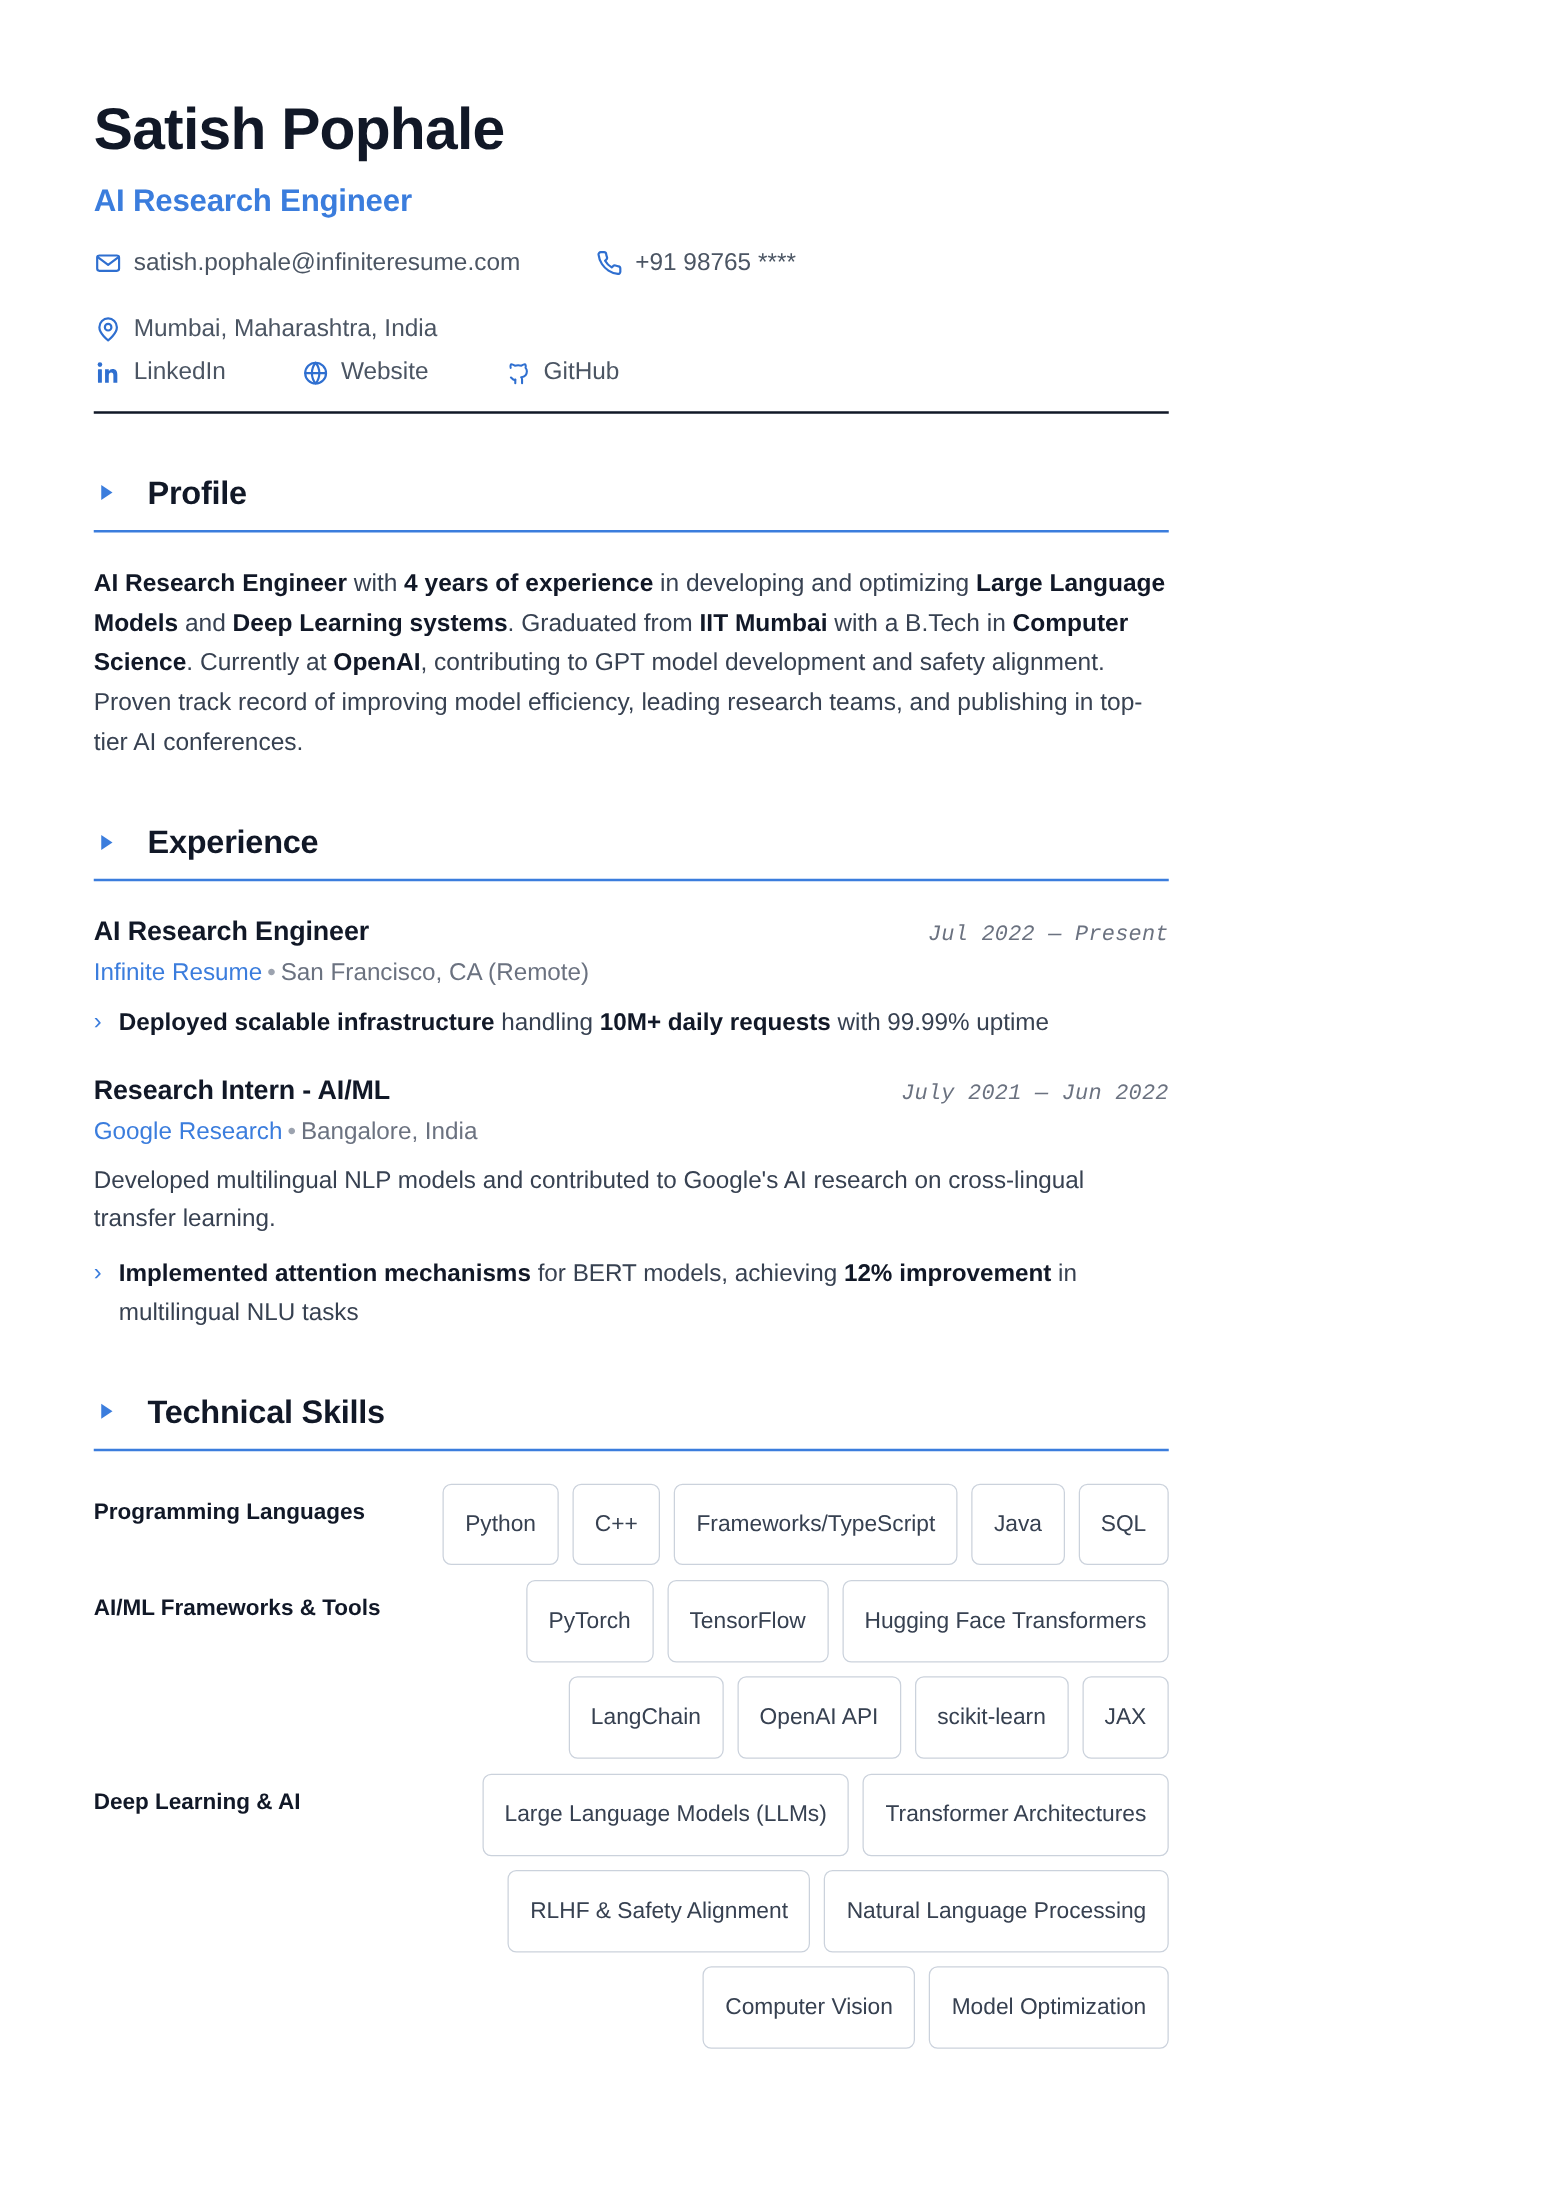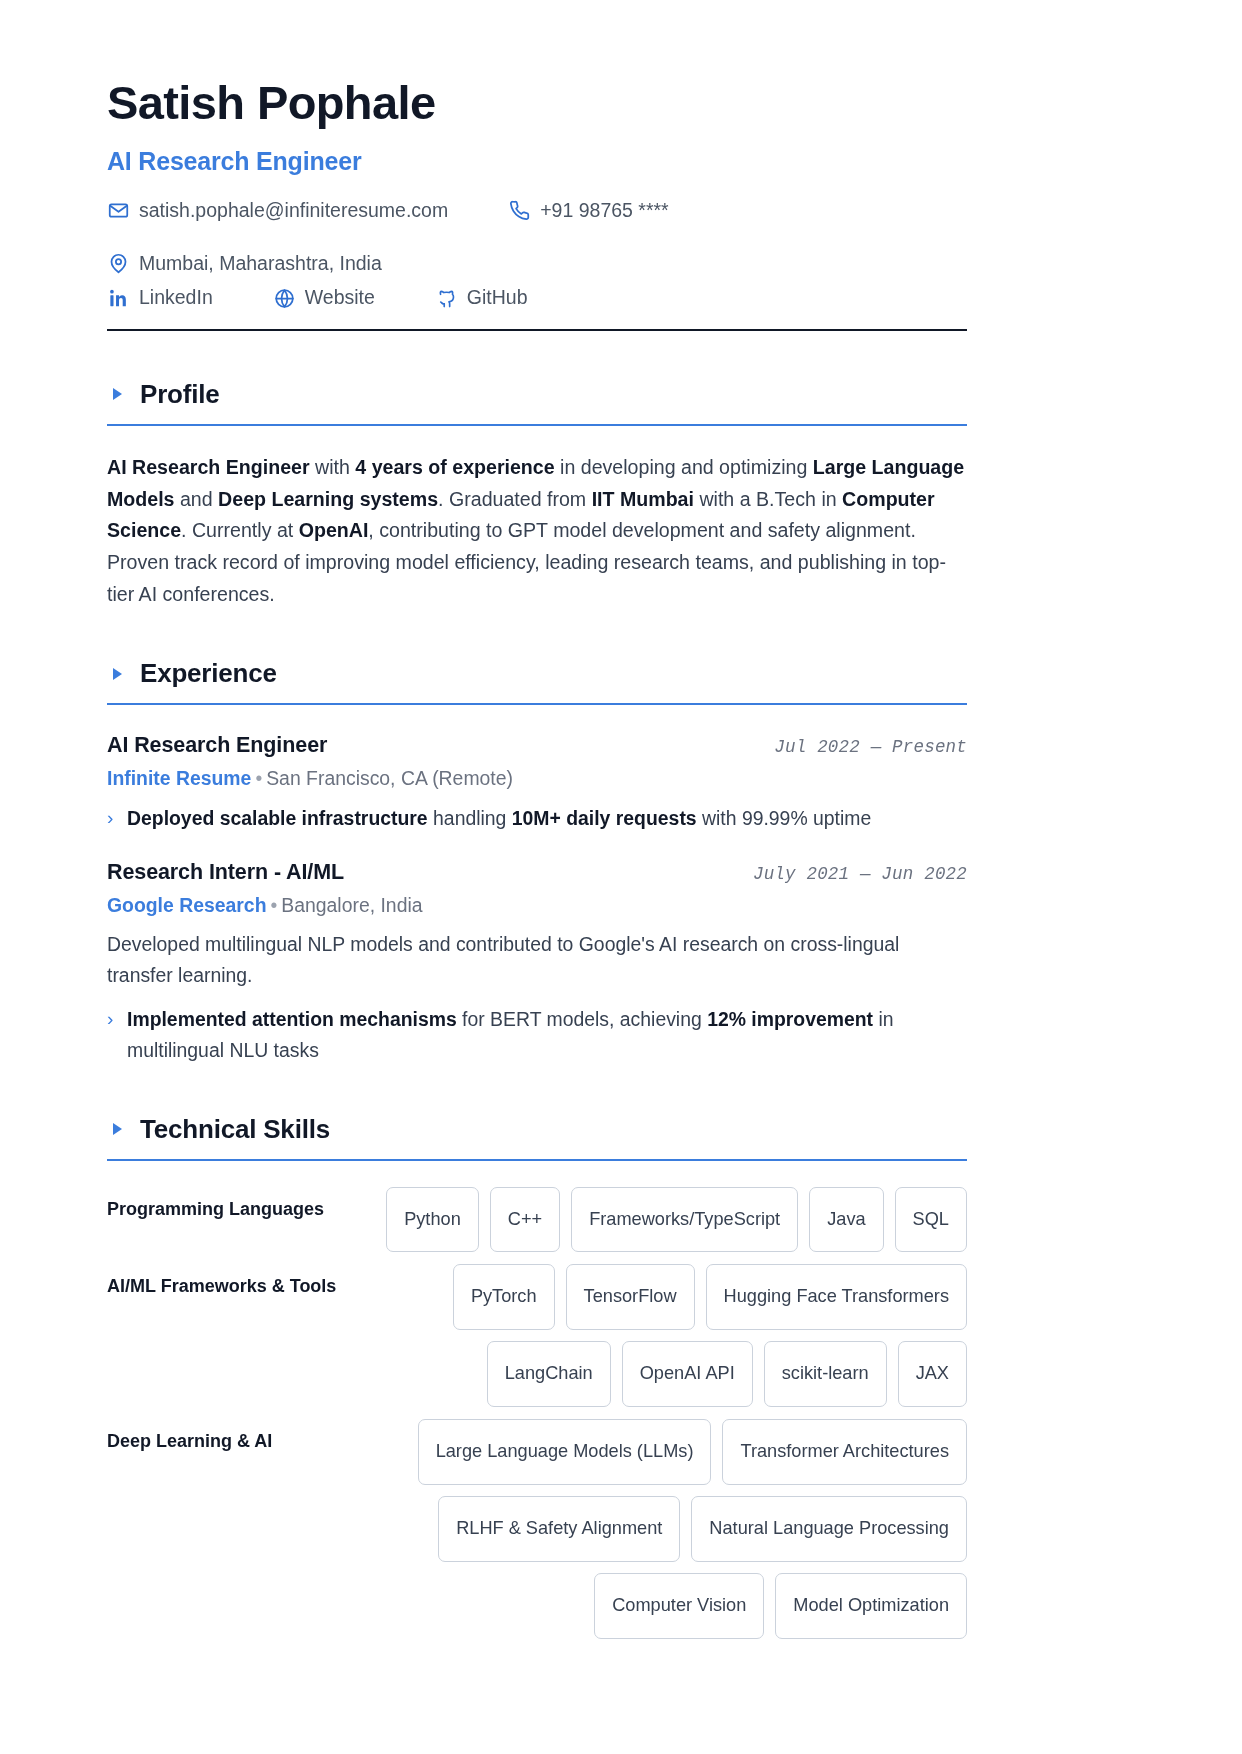--- a/index.html
+++ b/index.html
@@ -8,21 +8,20 @@
     background:#ffffff;
     font-family:"Liberation Sans", sans-serif;
     -webkit-font-smoothing:antialiased;
   }
   .page {
     width:1010px;
     min-height:1754px;
     background:#ffffff;
     padding:78px 75px 40px 75px;
     position:relative;
-    margin-left:32px;
   }
 
   
   .name {
     font-size:47px;
     font-weight:700;
     letter-spacing:-0.6px;
     color:#111827;
     line-height:1.08;
   }
@@ -66,21 +65,21 @@
     margin-top:18px;
     border-bottom:2.6px solid #111827;
     width:100%;
   }
 
   
   .section { margin-top:48px; }
   .section-head {
     display:flex;
     align-items:center;
-    gap:18px;
+    gap:28px;
   }
   .tri {
     width:0; height:0;
     border-left:9px solid #3b7ddd;
     border-top:6px solid transparent;
     border-bottom:6px solid transparent;
     flex:0 0 auto;
     margin-left:6px;
   }
   .section-title {
@@ -126,21 +125,21 @@
     color:#6b7280;
     white-space:nowrap;
     letter-spacing:0.2px;
     font-style:italic;
   }
   .job-sub {
     margin-top:9px;
     font-size:19.4px;
     color:#6b7280;
   }
-  .job-sub .company { color:#3b7ddd; font-weight:700; }
+  .job-sub .company { color:#3b7ddd; font-weight:400; }
   .job-sub .sep { color:#9ca3af; margin:0 4px; }
   .job-desc {
     margin-top:12px;
     font-size:19.4px;
     line-height:1.6;
     color:#374151;
   }
   .bullets { margin-top:13px; }
   .bullet {
     display:flex;

